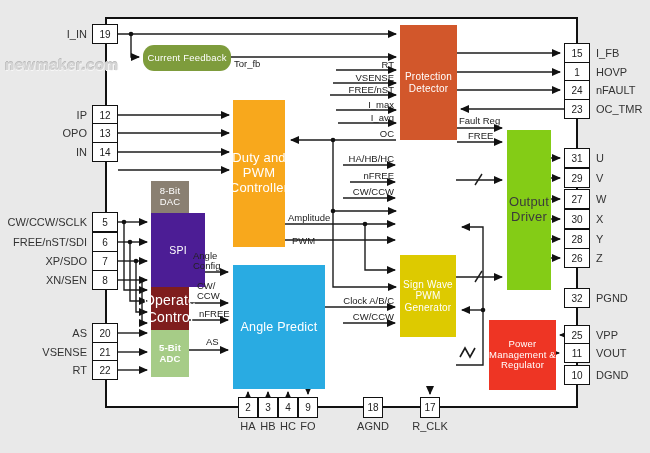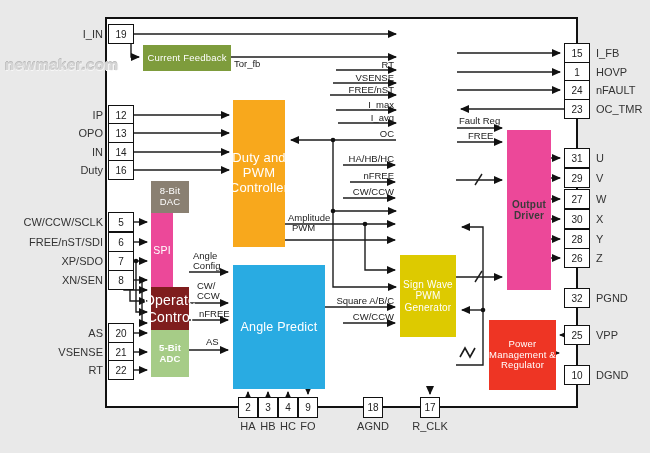--- a/index.html
+++ b/index.html
@@ -3,38 +3,38 @@
 <meta charset="utf-8">
 <style>
   html,body{margin:0;padding:0;}
   #stage{position:relative;width:650px;height:453px;background:#e9e9e9;overflow:hidden;
          font-family:"Liberation Sans",sans-serif;color:#222;}
   #chip{position:absolute;left:105px;top:17px;width:473px;height:391px;box-sizing:border-box;
         background:#fff;border:2px solid #111;z-index:1;}
   #wires{position:absolute;left:0;top:0;z-index:2;}
   .blk{position:absolute;display:flex;align-items:center;justify-content:center;text-align:center;
        color:#fff;line-height:1.15;z-index:3;font-weight:bold;letter-spacing:.2px;}
-  .b-cf{left:143px;top:45px;width:88px;height:26px;background:#7e9c3c;font-size:9.5px;font-weight:normal;}
+  .b-cf{left:143px;top:45px;width:88px;height:26px;background:#7e9c3c;font-size:9.5px;font-weight:normal;border-radius:11px;}
   .b-duty{left:233px;top:100px;width:52px;height:147px;background:#f8a81c;font-size:13px;font-weight:normal;}
   .b-dac{left:151px;top:181px;width:38px;height:32px;background:#8a8072;font-size:9.5px;font-weight:normal;}
-  .b-spi{left:151px;top:213px;width:22px;height:74px;background:#ec4899;font-size:10.5px;font-weight:normal;}
+  .b-spi{left:151px;top:213px;width:54px;height:74px;background:#4c1d95;font-size:10.5px;font-weight:normal;}
   .b-oper{left:151px;top:287px;width:38px;height:43px;background:#7f1d1d;font-size:14px;font-weight:normal;}
   .b-adc{left:151px;top:330px;width:38px;height:47px;background:#a6cc87;font-size:9.5px;font-weight:bold;}
   .b-ap{left:233px;top:265px;width:92px;height:124px;background:#29abe2;font-size:12.5px;font-weight:normal;}
   .b-prot{left:400px;top:25px;width:57px;height:115px;background:#d2572b;font-size:10px;font-weight:normal;}
   .b-sq{left:400px;top:160px;width:56px;height:88px;background:#1a4e8a;font-size:10px;font-weight:normal;}
   .b-sign{left:400px;top:255px;width:56px;height:82px;background:#ddca00;font-size:10px;font-weight:normal;}
   .b-clk{left:402px;top:348px;width:54px;height:38px;background:#3a8c3f;font-size:9.5px;font-weight:normal;}
-  .b-od{left:507px;top:130px;width:44px;height:160px;background:#ec4899;color:#3b3b3b;font-size:10px;font-weight:bold;}
+  .b-od{left:507px;top:130px;width:44px;height:160px;background:#84cc16;color:#3b3b3b;font-size:13px;font-weight:normal;}
   .b-pm{left:489px;top:320px;width:67px;height:70px;background:#ee3524;font-size:9.5px;font-weight:normal;}
   .pin{position:absolute;z-index:5;display:flex;align-items:center;height:20px;}
   .pbox{display:flex;align-items:center;justify-content:center;width:26px;height:20px;box-sizing:border-box;
         border:1.5px solid #111;background:#fff;font-size:10px;}
   .pname{font-size:11px;color:#333;white-space:nowrap;}
-  .pl{left:0;width:118px;justify-content:flex-end;gap:5px;padding-left:16px;}
+  .pl{left:0;width:118px;justify-content:flex-end;gap:5px;}
   .pr{left:564px;gap:6px;}
   .pb{top:397px;width:26px;height:auto;flex-direction:column;gap:2px;z-index:5;}
   .pb .pbox{width:20px;height:21px;}
   .sig{position:absolute;z-index:4;font-size:9.5px;line-height:1.1;color:#222;white-space:nowrap;}
   .r{width:80px;text-align:right;left:314px;white-space:nowrap;}
   .wrap{white-space:normal;}
   #wm{position:absolute;left:5px;top:8px;z-index:6;font-size:15px;font-weight:bold;letter-spacing:.5px;
       color:#d4d4d4;text-shadow:0 1px 0 #f7f7f7,0 -1px 0 #b9b9b9,1px 0 0 #f0f0f0,-1px 0 0 #c2c2c2;margin-top:48px;}
 </style>
 </head>
@@ -159,44 +159,41 @@
     </g>
   </svg>
 
   <div class="blk b-cf">Current Feedback</div>
   <div class="blk b-duty">Duty and PWM Controller</div>
   <div class="blk b-dac">8-Bit DAC</div>
   <div class="blk b-spi">SPI</div>
   <div class="blk b-oper">Operate Control</div>
   <div class="blk b-adc">5-Bit ADC</div>
   <div class="blk b-ap">Angle Predict</div>
+  <div class="blk b-prot">Protection Detector</div>
   <div class="blk b-sign">Sign Wave PWM Generator</div>
   <div class="blk b-od">Output Driver</div>
   <div class="blk b-pm">Power Management &amp; Regulator</div>
 
   <div class="pin pl" style="top:24px">
       <span class="pname">I_IN</span>
       <span class="pbox">19</span>
     </div>
   <div class="pin pl" style="top:105px">
       <span class="pname">IP</span>
       <span class="pbox">12</span>
     </div>
   <div class="pin pl" style="top:123px">
       <span class="pname">OPO</span>
       <span class="pbox">13</span>
     </div>
   <div class="pin pl" style="top:142px">
       <span class="pname">IN</span>
       <span class="pbox">14</span>
     </div>
-  <div class="pin pl" style="top:160px">
-      <span class="pname">Duty</span>
-      <span class="pbox">16</span>
-    </div>
   <div class="pin pl" style="top:212px">
       <span class="pname">CW/CCW/SCLK</span>
       <span class="pbox">5</span>
     </div>
   <div class="pin pl" style="top:232px">
       <span class="pname">FREE/nST/SDI</span>
       <span class="pbox">6</span>
     </div>
   <div class="pin pl" style="top:251px">
       <span class="pname">XP/SDO</span>
@@ -259,20 +256,24 @@
       <span class="pbox">26</span>
       <span class="pname">Z</span>
     </div>
   <div class="pin pr" style="top:288px">
       <span class="pbox">32</span>
       <span class="pname">PGND</span>
     </div>
   <div class="pin pr" style="top:325px">
       <span class="pbox">25</span>
       <span class="pname">VPP</span>
+    </div>
+  <div class="pin pr" style="top:343px">
+      <span class="pbox">11</span>
+      <span class="pname">VOUT</span>
     </div>
   <div class="pin pr" style="top:365px">
       <span class="pbox">10</span>
       <span class="pname">DGND</span>
     </div>
 
   <div class="pin pb" style="left:235px">
       <span class="pbox">2</span>
       <span class="pname">HA</span>
     </div>
@@ -303,20 +304,20 @@
   <div class="sig r" style="top:85px">FREE/nST</div>
   <div class="sig r" style="top:100px">I_max</div>
   <div class="sig r" style="top:113px">I_avg</div>
   <div class="sig r" style="top:129px">OC</div>
   <div class="sig" style="left:459px;top:116px">Fault Reg</div>
   <div class="sig" style="left:468px;top:131px">FREE</div>
   <div class="sig r" style="top:154px">HA/HB/HC</div>
   <div class="sig r" style="top:171px">nFREE</div>
   <div class="sig r" style="top:187px">CW/CCW</div>
   <div class="sig" style="left:288px;top:213px">Amplitude</div>
-  <div class="sig" style="left:292px;top:223px">PWM</div>
+  <div class="sig" style="left:292px;top:236px">PWM</div>
   <div class="sig wrap" style="left:193px;top:251px;width:40px">Angle Config</div>
   <div class="sig wrap" style="left:197px;top:281px;width:32px">CW/ CCW</div>
   <div class="sig" style="left:199px;top:309px">nFREE</div>
   <div class="sig" style="left:206px;top:337px">AS</div>
-  <div class="sig r" style="top:296px">Square A/B/C</div>
+  <div class="sig r" style="top:296px">Clock A/B/C</div>
   <div class="sig r" style="top:312px">CW/CCW</div>
 </div>
 
 </body></html>

